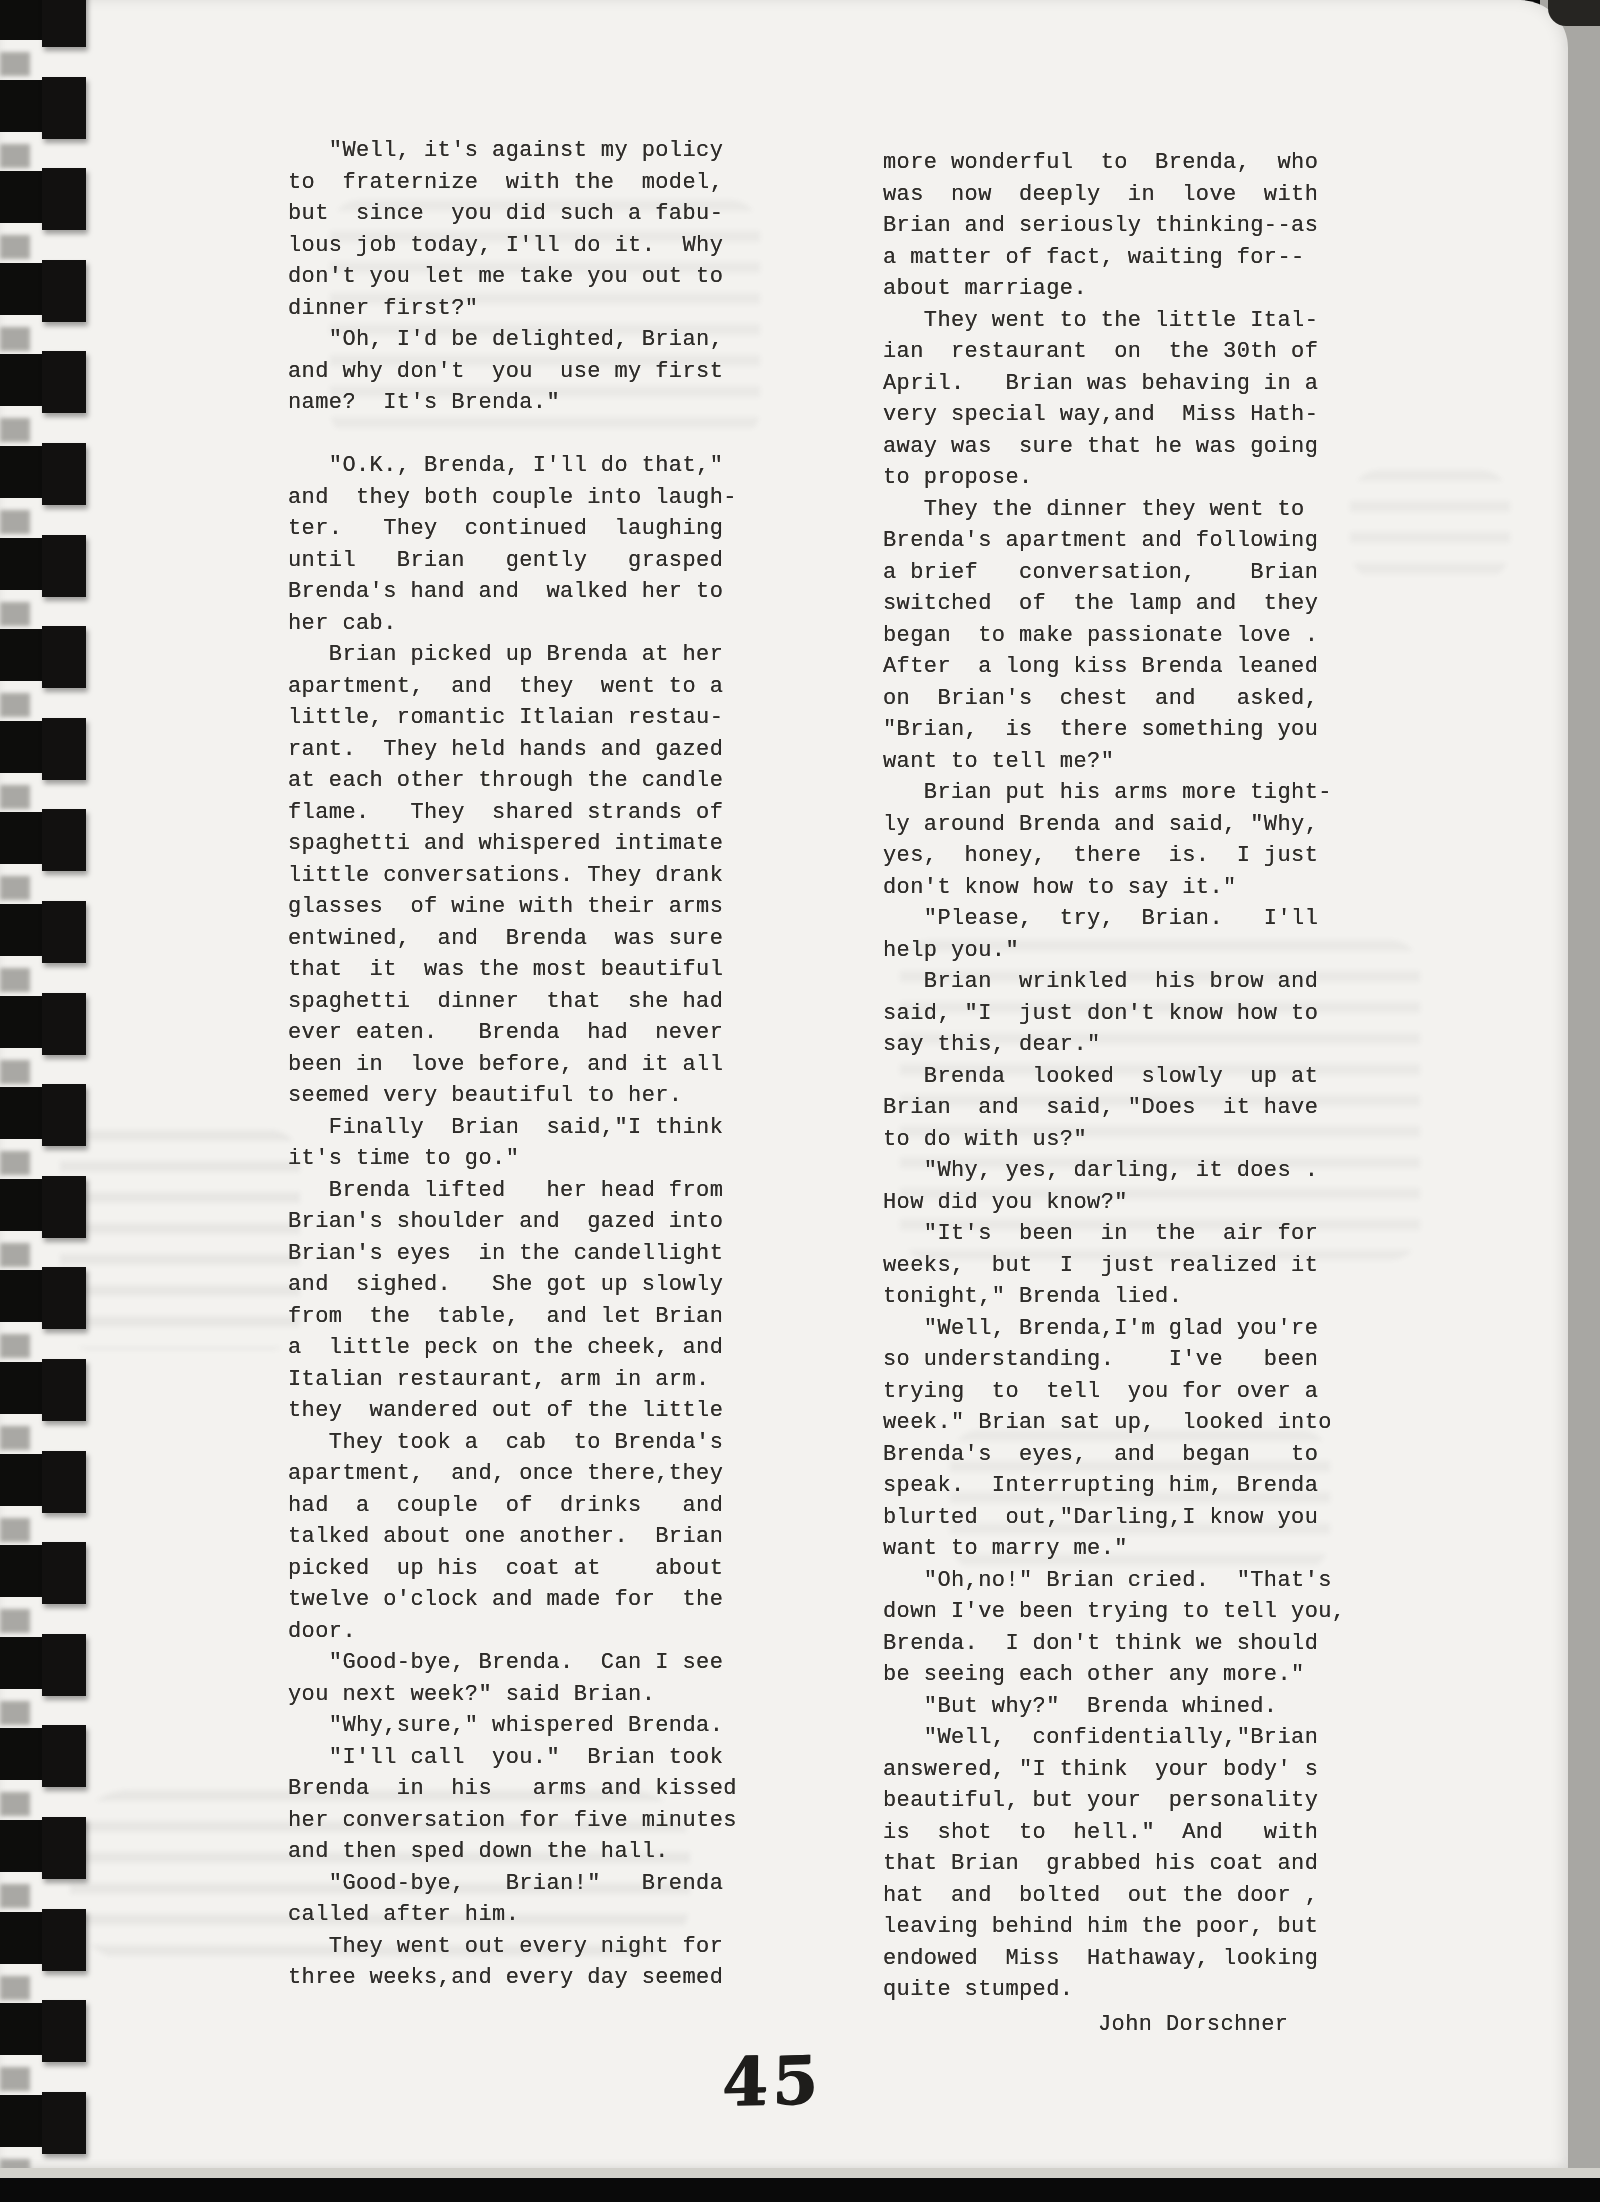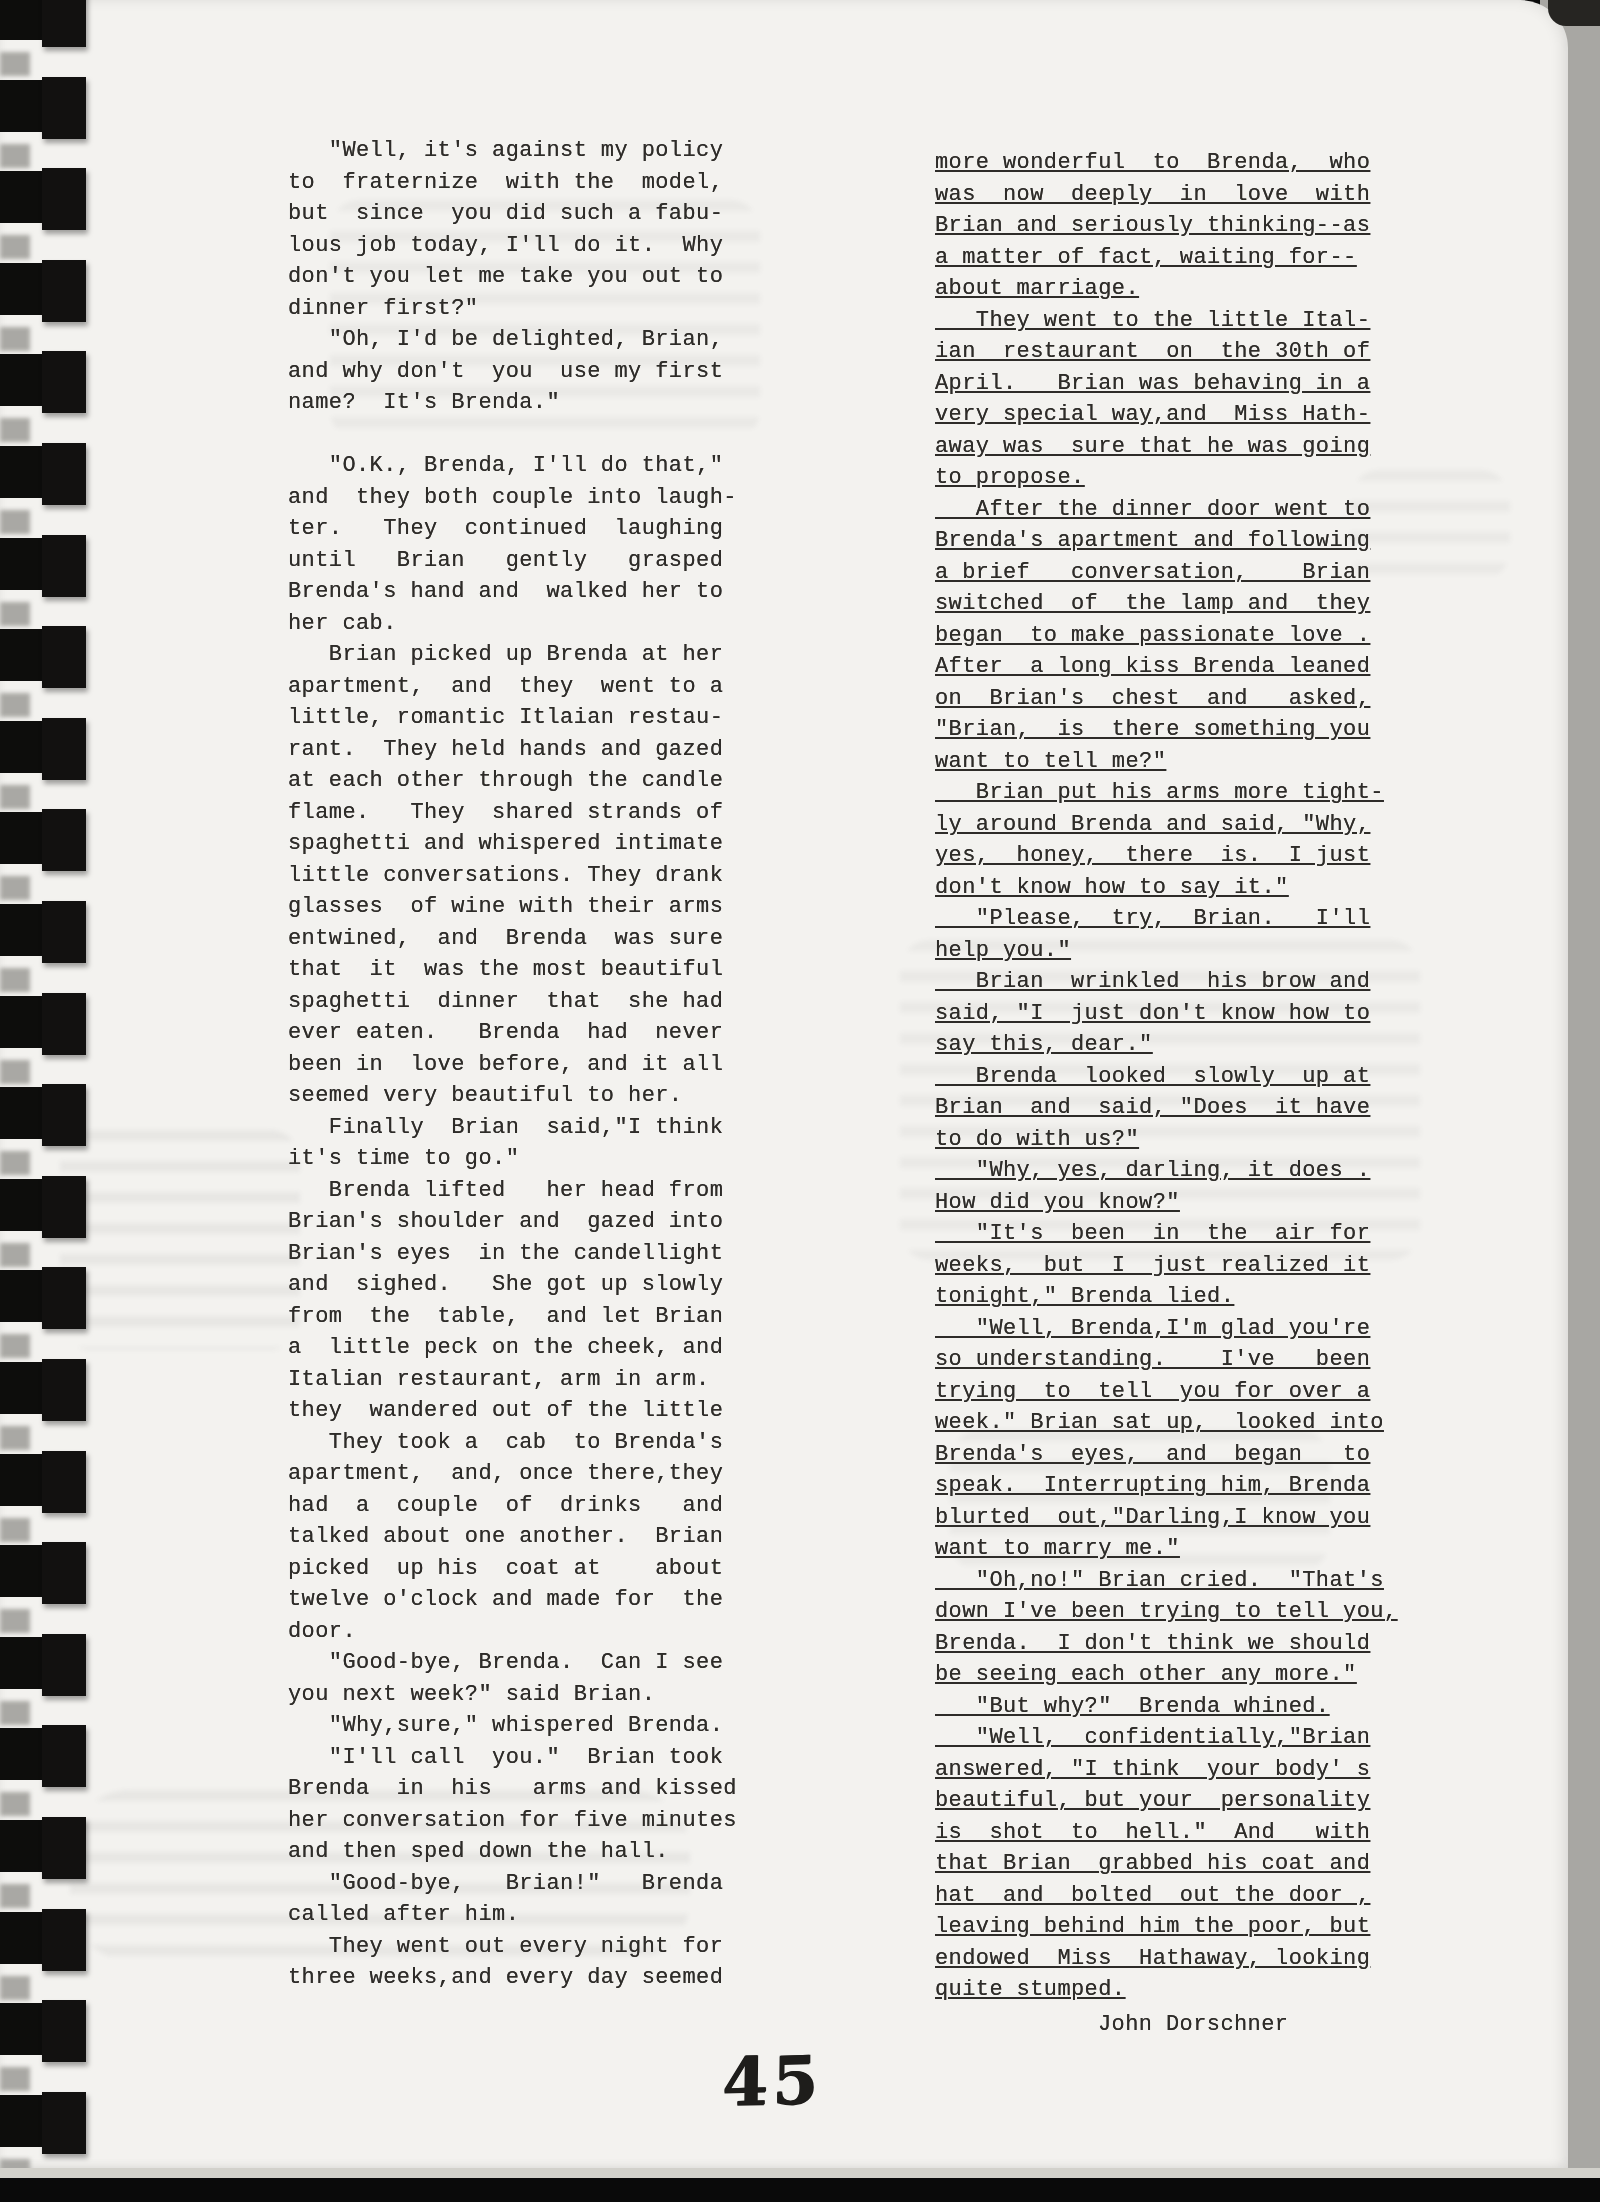--- a/index.html
+++ b/index.html
@@ -20,21 +20,21 @@
   
   #binding{position:absolute;left:0;top:0;width:100px;height:2170px;}
   .tooth-bar{position:absolute;left:0;width:52px;background:#0d0d0c;}
   .tooth-hole{position:absolute;left:42px;width:44px;background:#121110;
               box-shadow:2px 4px 5px rgba(0,0,0,0.35);}
   .tooth-gap-shadow{position:absolute;left:0;width:30px;background:#a9a8a4;filter:blur(2px);}
   
   .col{position:absolute;color:var(--ink,#2e2c29);font-size:22px;line-height:31.5px;
        letter-spacing:0.4px;text-shadow:0 0 0.6px rgba(40,38,35,0.8);}
   #col-left{left:288px;top:135px;}
-  #col-right{left:935px;top:147px;text-decoration:underline;}
+  #col-right{left:883px;top:147px;}
   .tline{white-space:pre;height:31.5px;}
   #author{position:absolute;left:1098px;top:2012px;color:var(--ink,#2e2c29);font-size:22px;
           letter-spacing:0.4px;text-shadow:0 0 0.6px rgba(40,38,35,0.8);white-space:pre;}
   
   #page-number{position:absolute;left:722px;top:2042px;color:var(--page-num-ink,#1e1d1b);
                font-family:"DejaVu Serif","Liberation Serif",serif;font-weight:bold;
                font-size:66px;letter-spacing:4px;transform:rotate(-1.5deg) skewX(-2deg);
                text-shadow:1px 0 0 #1e1d1b, 0 1px 0 #1e1d1b;}
   
   .ghost{position:absolute;opacity:0.055;filter:blur(2.5px);border-radius:30px;
@@ -125,21 +125,21 @@
         <div class="tline">was  now  deeply  in  love  with</div>
         <div class="tline">Brian and seriously thinking--as</div>
         <div class="tline">a matter of fact, waiting for--</div>
         <div class="tline">about marriage.</div>
         <div class="tline">   They went to the little Ital-</div>
         <div class="tline">ian  restaurant  on  the 30th of</div>
         <div class="tline">April.   Brian was behaving in a</div>
         <div class="tline">very special way,and  Miss Hath-</div>
         <div class="tline">away was  sure that he was going</div>
         <div class="tline">to propose.</div>
-        <div class="tline">   After the dinner door went to</div>
+        <div class="tline">   They the dinner they went to</div>
         <div class="tline">Brenda's apartment and following</div>
         <div class="tline">a brief   conversation,    Brian</div>
         <div class="tline">switched  of  the lamp and  they</div>
         <div class="tline">began  to make passionate love .</div>
         <div class="tline">After  a long kiss Brenda leaned</div>
         <div class="tline">on  Brian's  chest  and   asked,</div>
         <div class="tline">"Brian,  is  there something you</div>
         <div class="tline">want to tell me?"</div>
         <div class="tline">   Brian put his arms more tight-</div>
         <div class="tline">ly around Brenda and said, "Why,</div>

